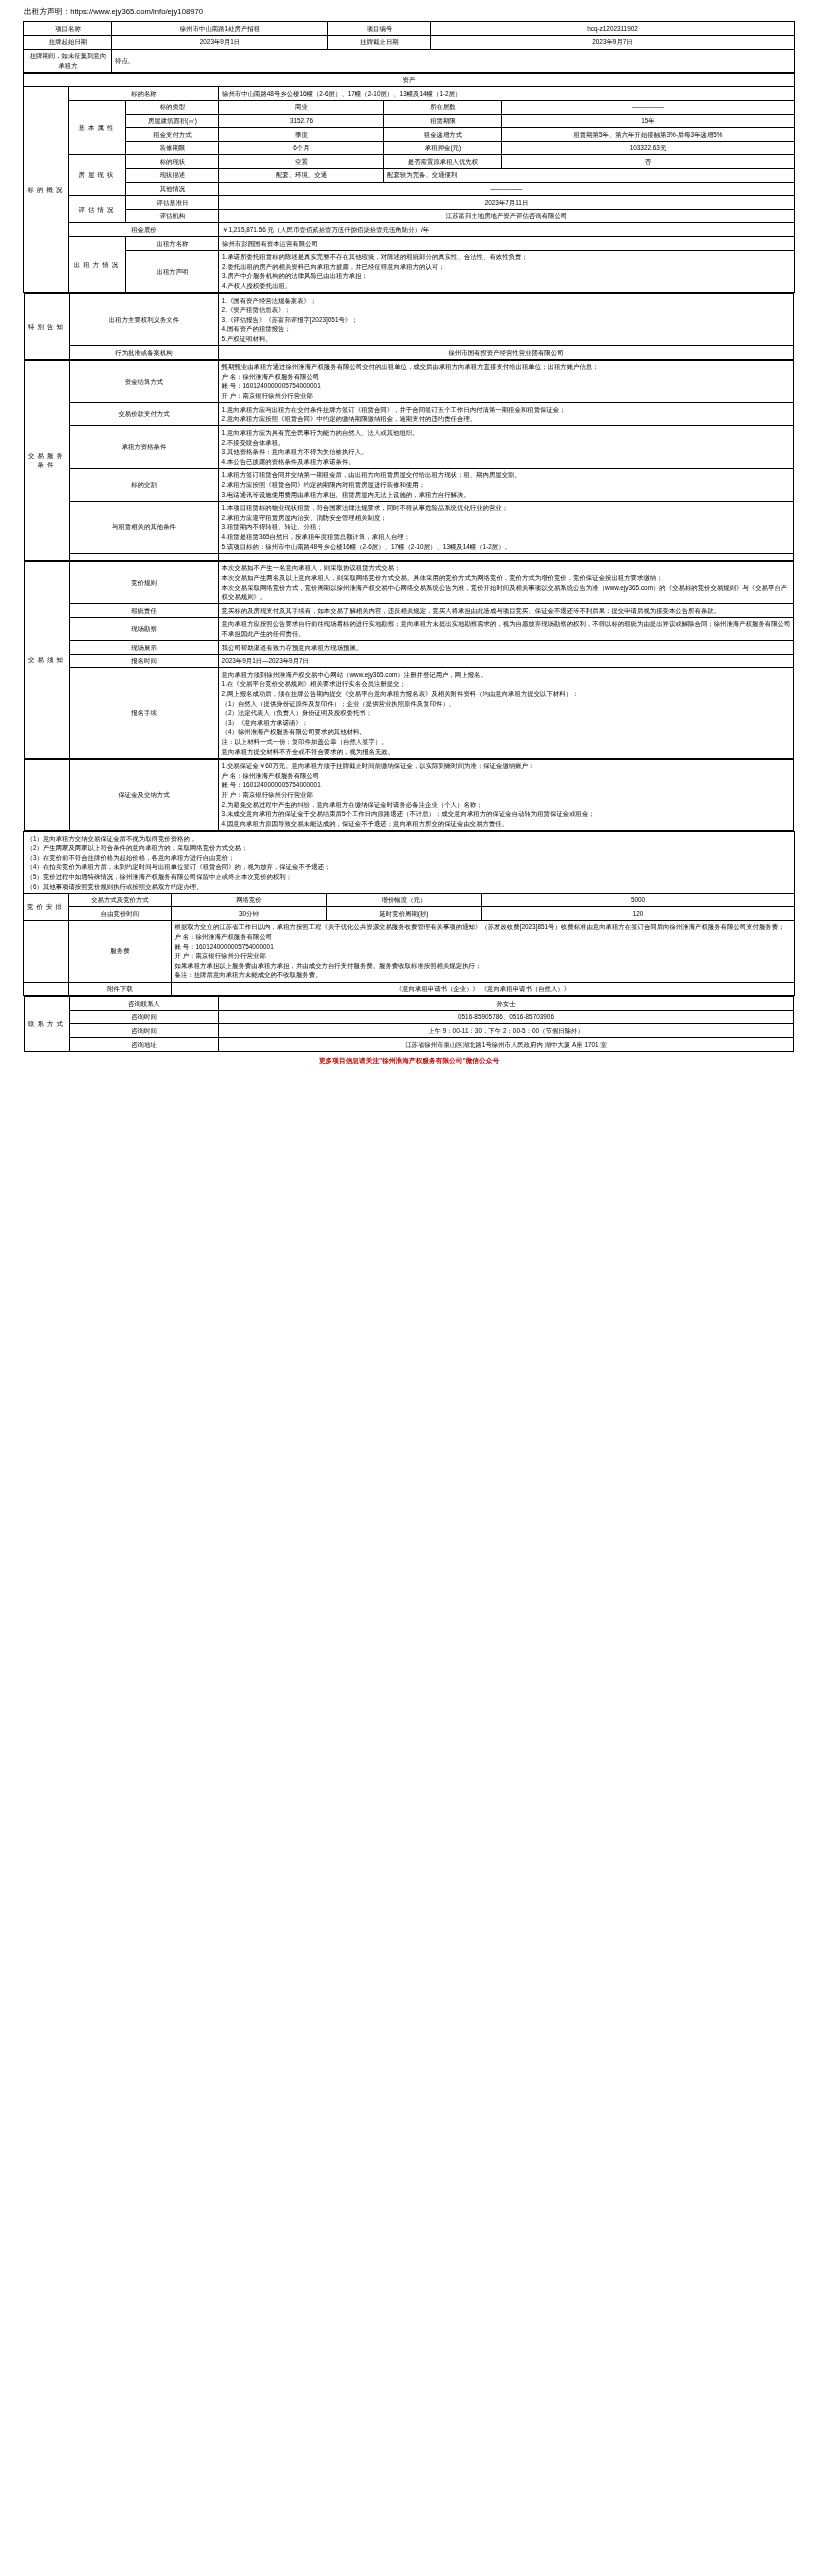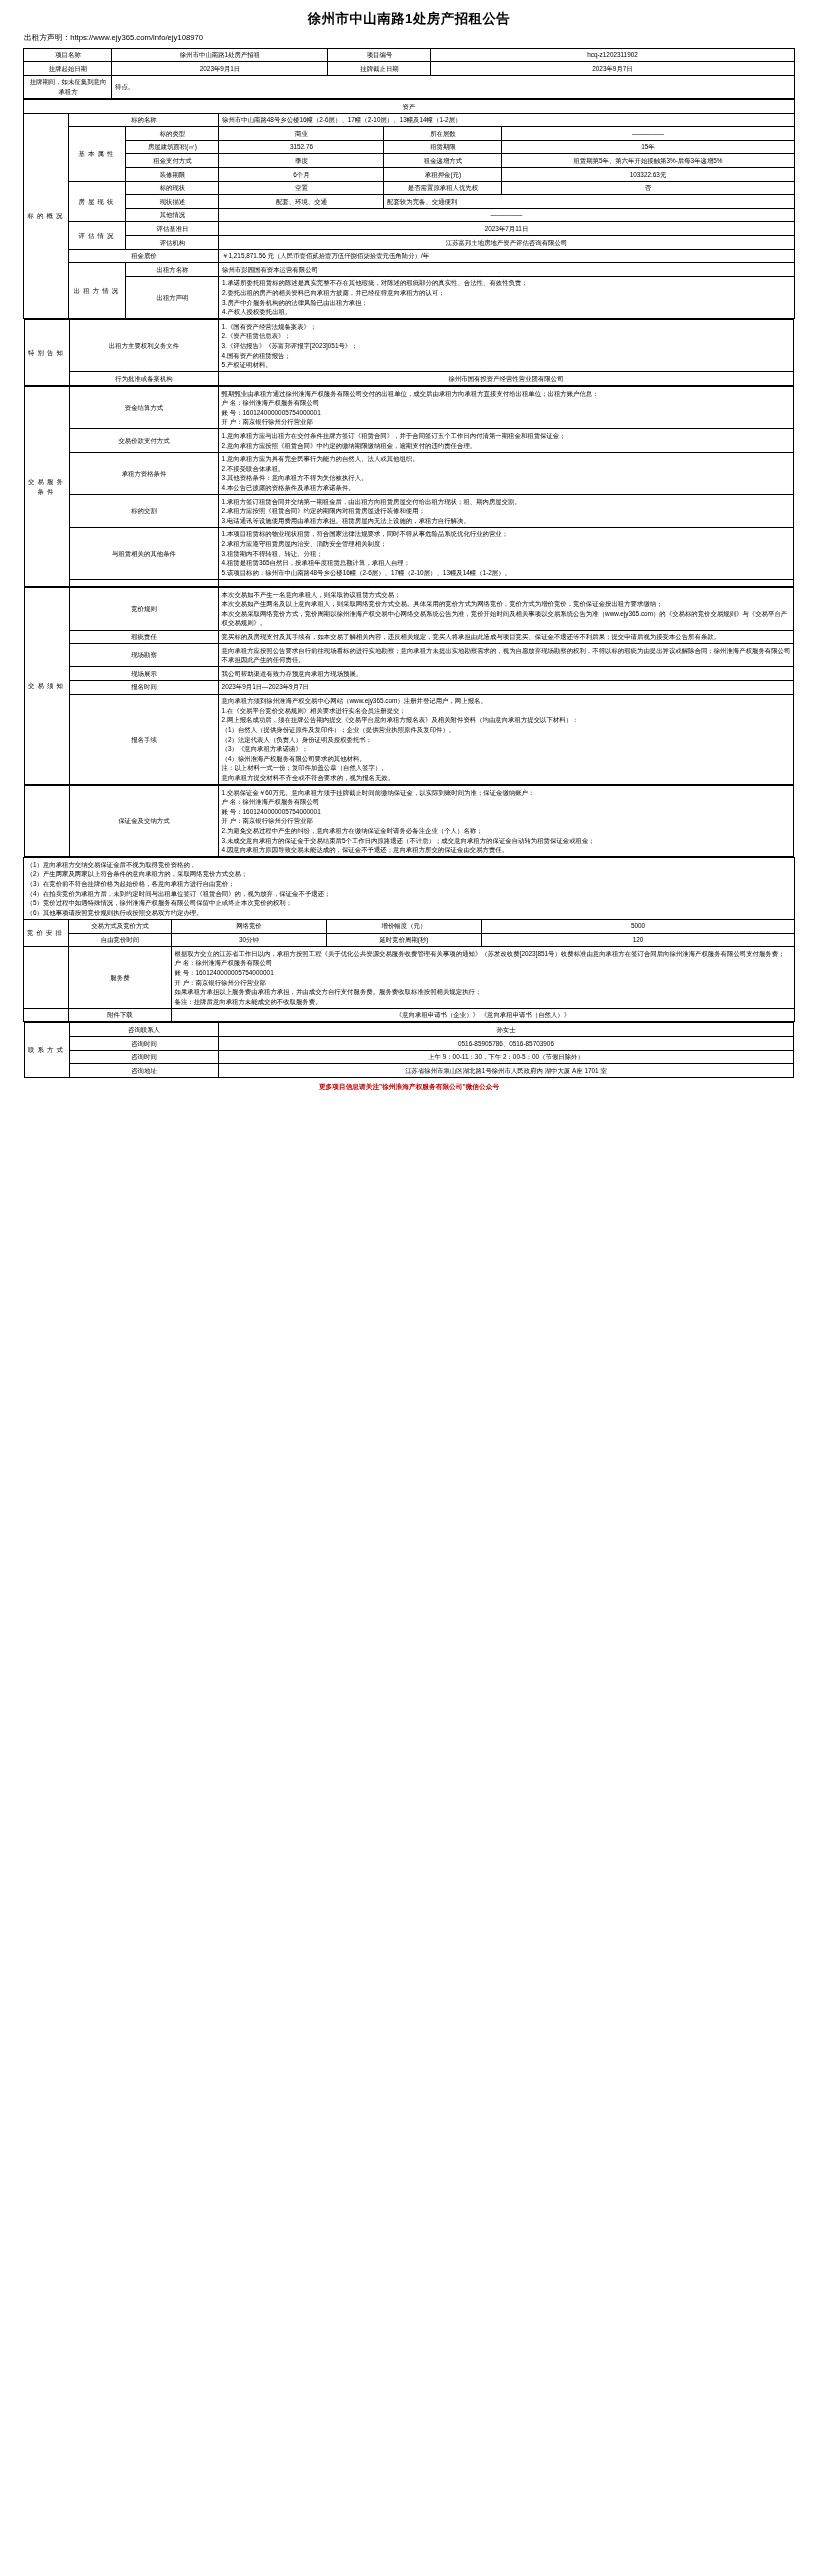--- a/index.html
+++ b/index.html
@@ -14,21 +14,20 @@
   .lft{text-align:left;}
   .vert{text-align:center;letter-spacing:3.1px;}
   .hd{text-align:center;font-weight:normal;}
   .foot{width:770px;margin:5.2px auto 0 auto;text-align:center;font-size:6.7px;color:#c00000;font-weight:bold;}
 </style>
 </head>
 <body>
 
 <div class="page">
 
-  <div class="doc-title">徐州市中山南路1处房产招租公告</div>
   <div class="link-line">出租方声明：https://www.ejy365.com/info/ejy108970</div>
 
   <table>
     <colgroup>
         <col style="width:88px">
         <col style="width:216px">
         <col style="width:103px">
         <col style="width:149px">
         <col style="width:98px">
         <col style="width:116px">

